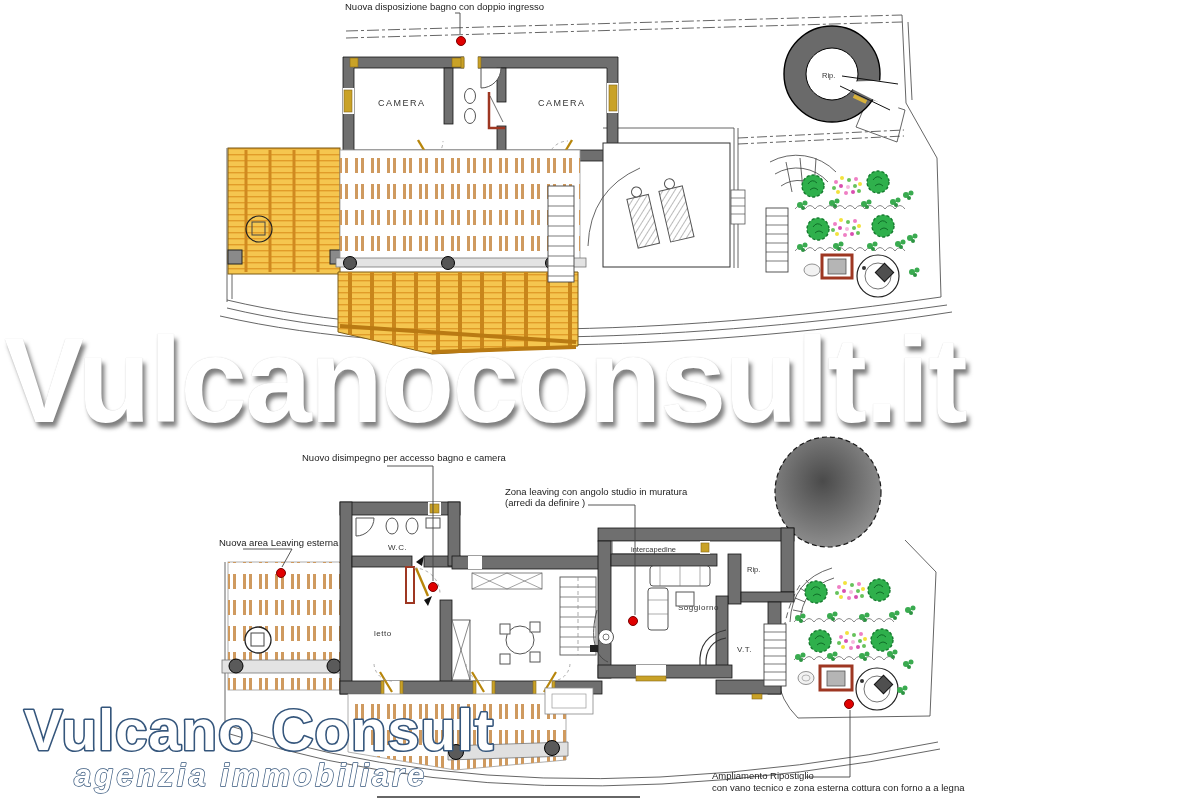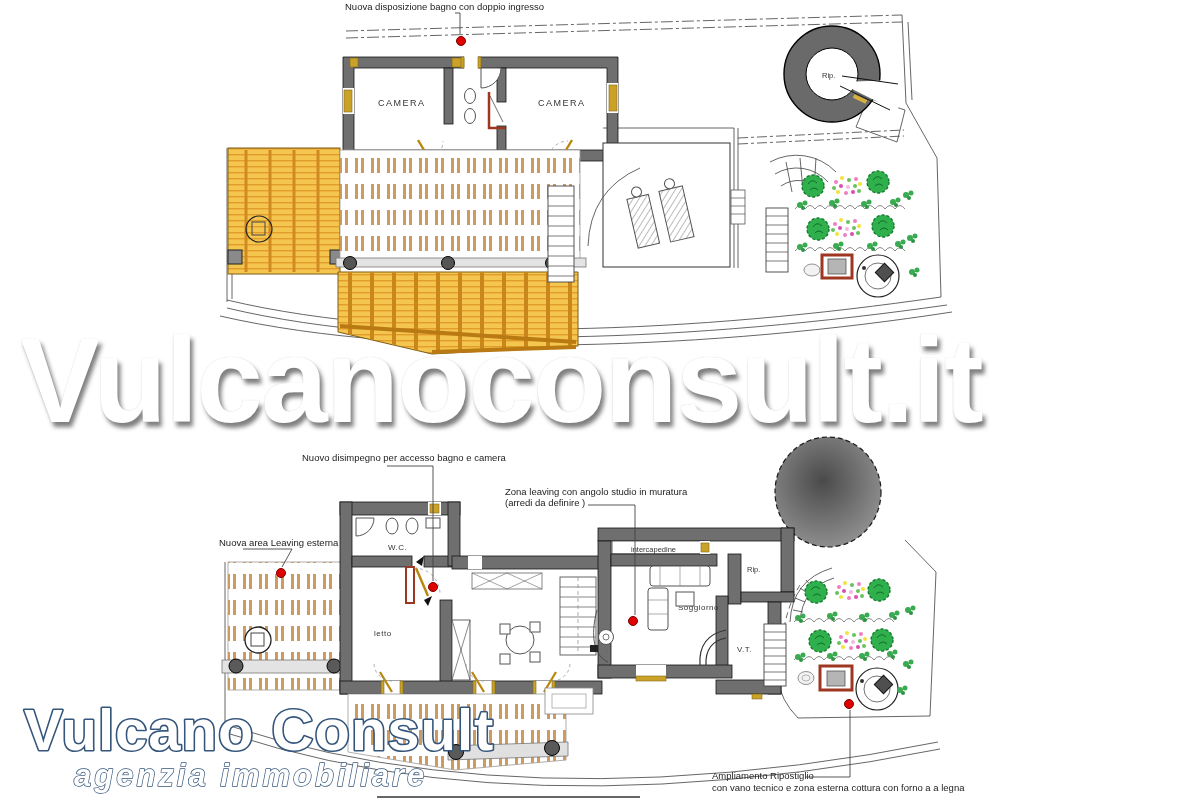--- a/index.html
+++ b/index.html
@@ -4,21 +4,21 @@
 <style>
   html,body{margin:0;padding:0;background:#fff;}
   .canvas{position:relative;width:1200px;height:803px;background:#fff;overflow:hidden;
           font-family:"Liberation Sans",sans-serif;}
   svg text{font-family:"Liberation Sans",sans-serif;}
   .ann{font-size:9.5px;fill:#222;}
   .room{font-size:9px;fill:#333;letter-spacing:1.5px;}
   .room-sm{font-size:8px;fill:#333;letter-spacing:.5px;}
   .room-xs{font-size:7.5px;fill:#333;}
   .watermark{
-    position:absolute;left:0;top:320px;width:100%;box-sizing:border-box;padding-left:20px;
+    position:absolute;left:0;top:320px;width:100%;box-sizing:border-box;padding-left:4px;
     font-size:120px;font-weight:bold;letter-spacing:-2px;line-height:1;white-space:nowrap;
     color:#ffffff;
     text-shadow:3px 5px 4px rgba(105,105,105,.85), 0 0 1px #c9c9c9;
     pointer-events:none;z-index:5;
   }
   .logo{position:absolute;left:16px;top:690px;z-index:6;}
   .wall{fill:#6f6f6f;stroke:#151515;stroke-width:.8;}
   .thin{stroke:#3f3f3f;stroke-width:.8;fill:none;}
   .furn{stroke:#555;fill:#fff;stroke-width:1;}
   .gold{fill:#c9a227;stroke:#85681a;stroke-width:.6;}

